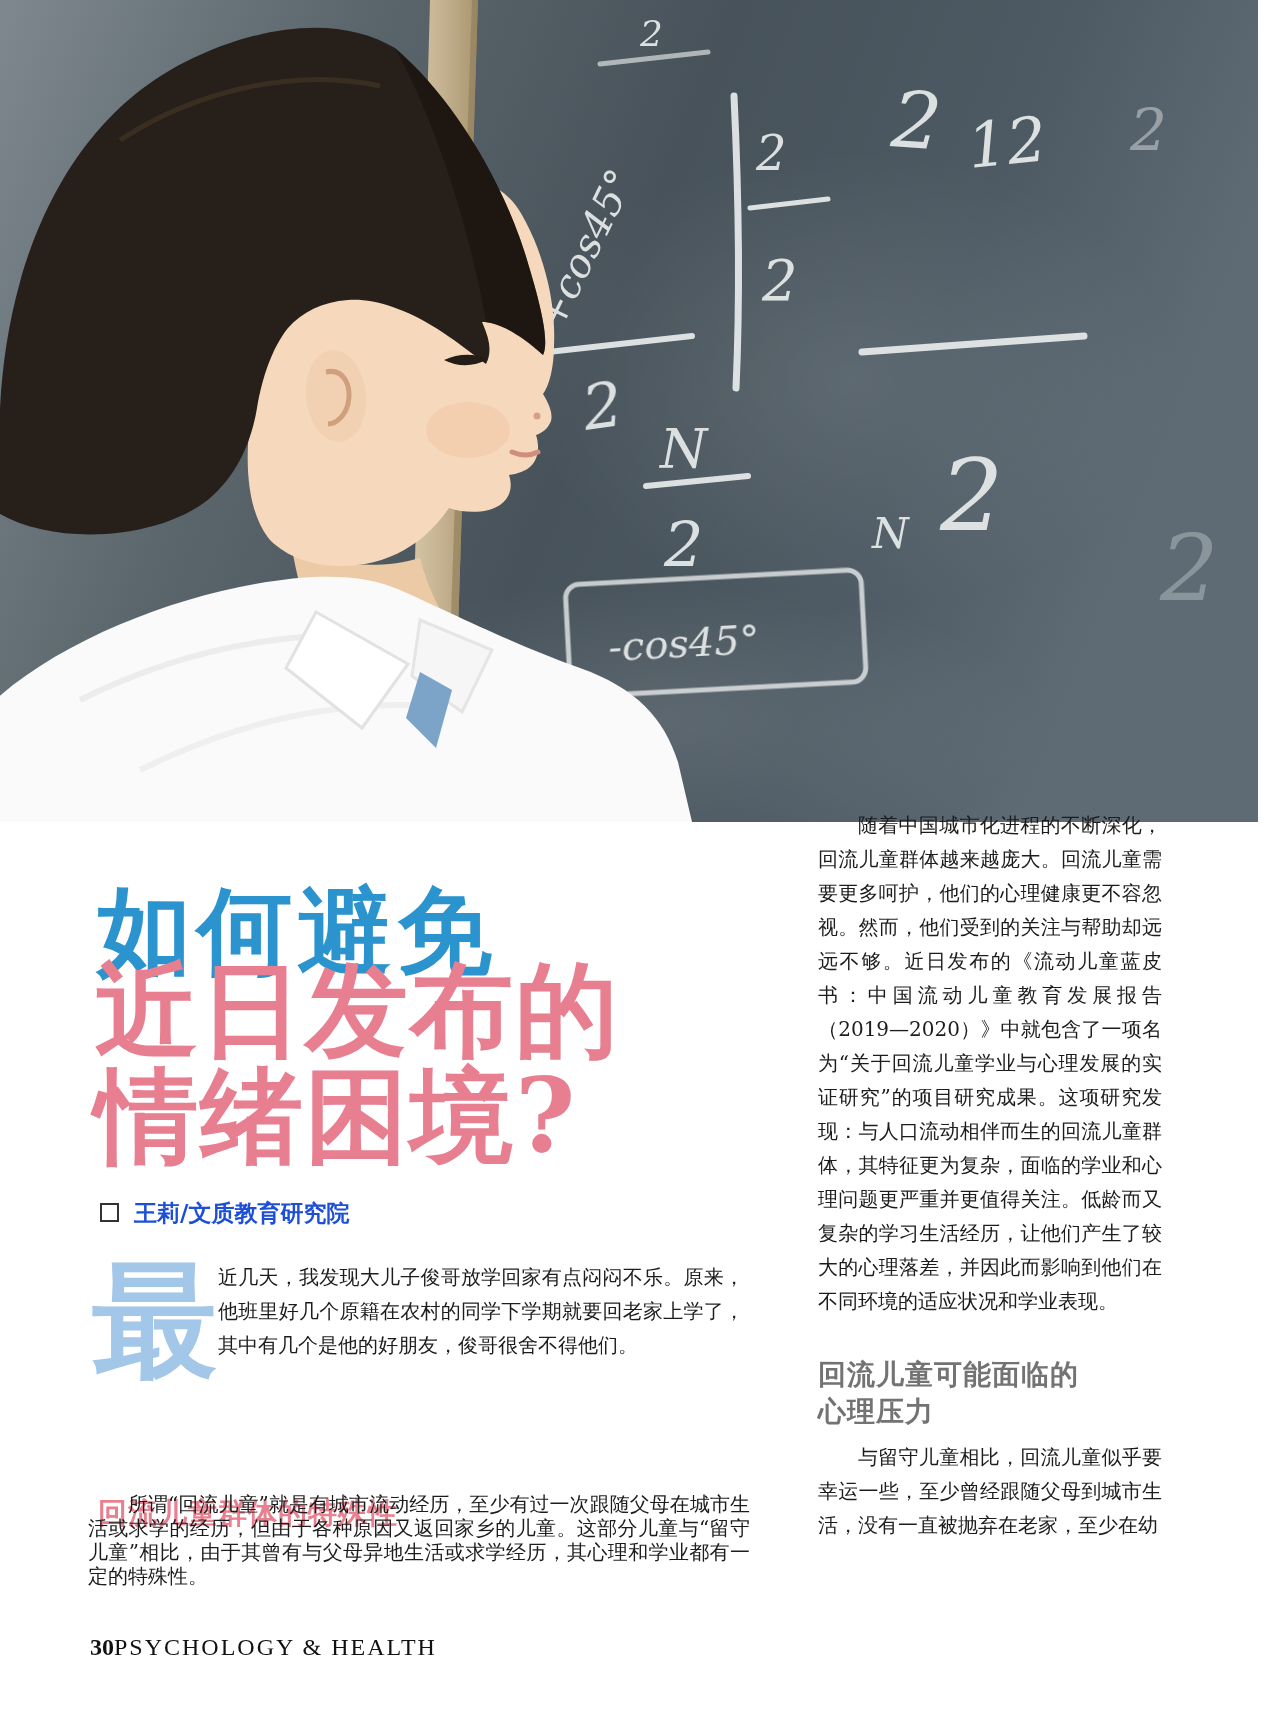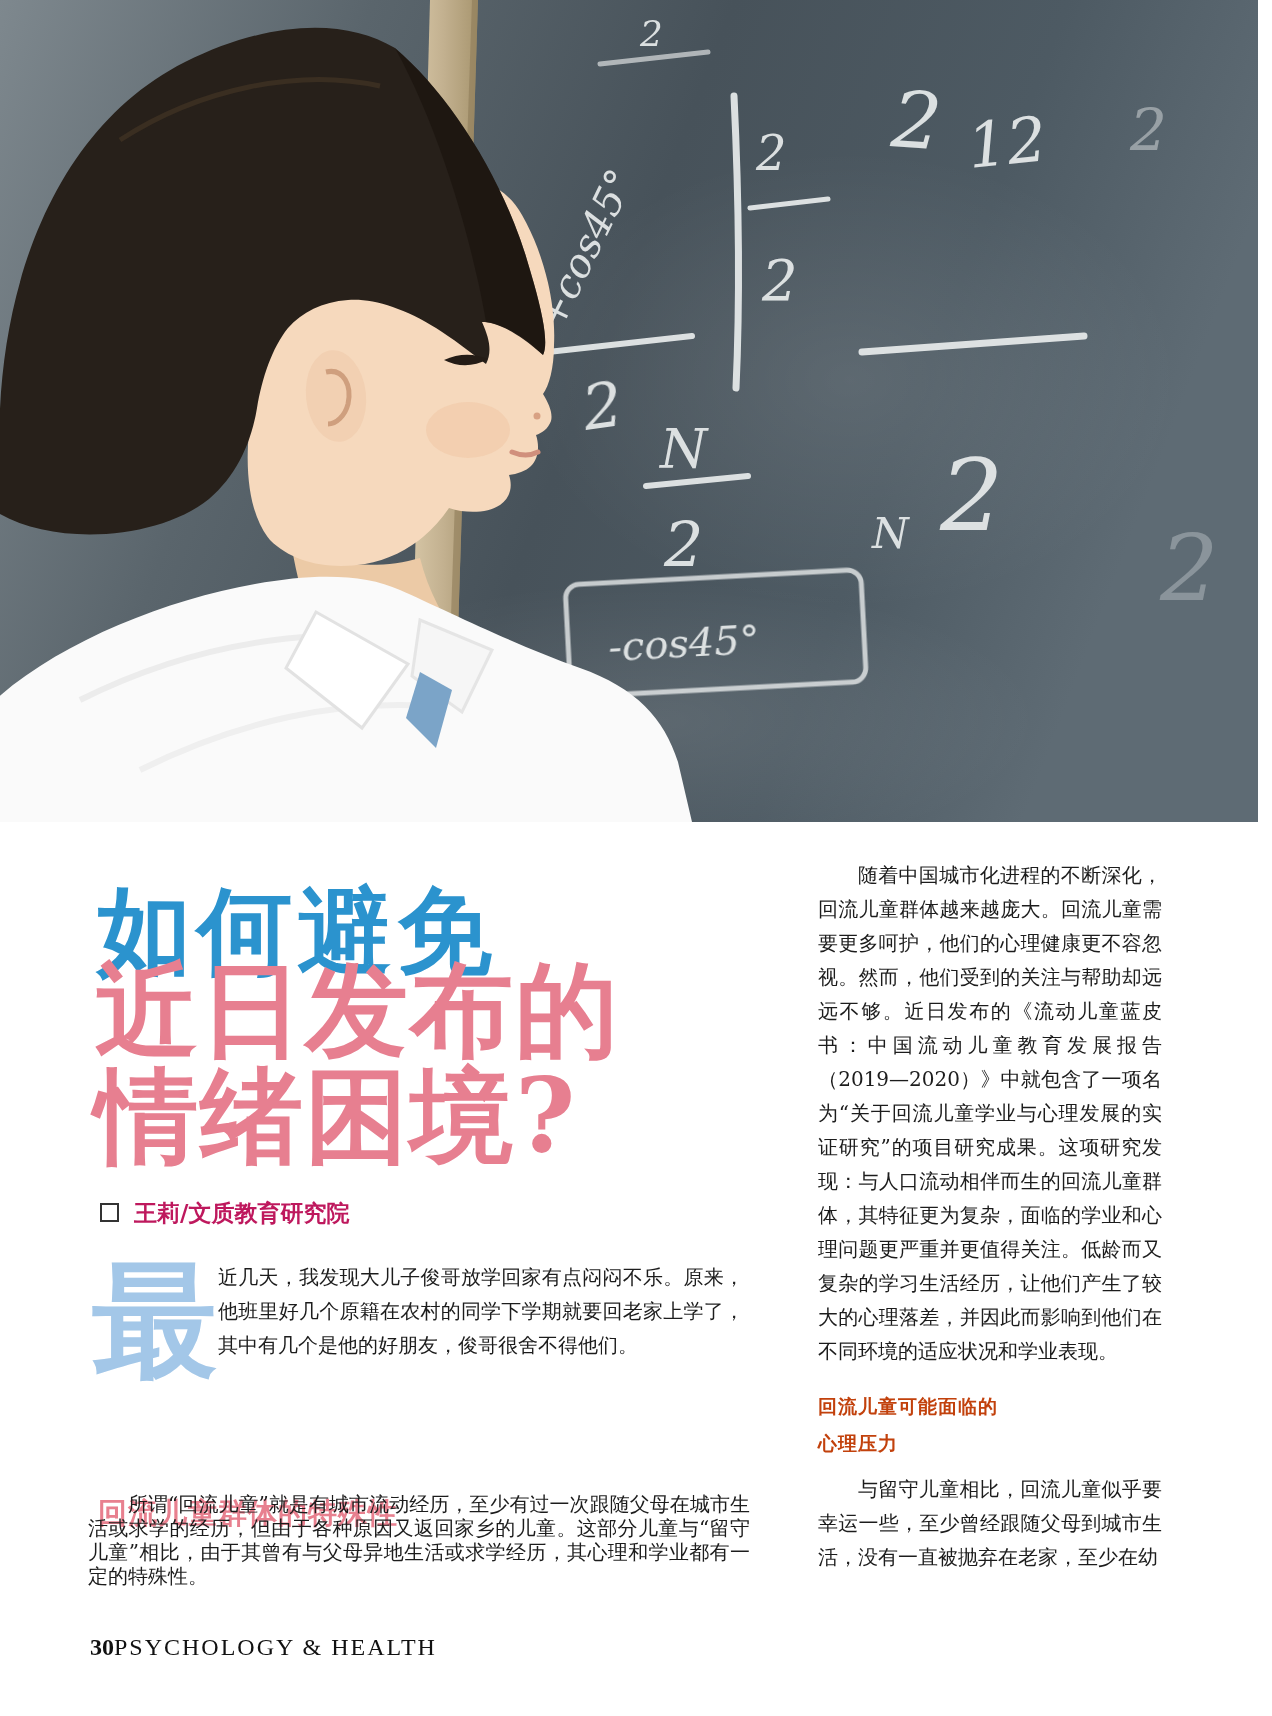--- a/index.html
+++ b/index.html
@@ -11,21 +11,21 @@
   .photo { position:absolute; left:0; top:0; width:1258px; height:822px; overflow:hidden; }
   .photo svg { display:block; }
 
   .title-line { position:absolute; line-height:1; font-family:"DejaVu Serif", serif; font-weight:600; white-space:nowrap; }
   .title-1 { left:97px;  top:883px;  font-size:95px;  letter-spacing:5px; color:#2b93ce; }
   .title-2 { left:95px;  top:958px;  font-size:103px; letter-spacing:2px; color:#e77f90; }
   .title-3 { left:95px;  top:1064px; font-size:103px; letter-spacing:2px; color:#e77f90; }
 
   .byline {
     position:absolute; left:100px; top:1198px;
-    font-family:"DejaVu Sans", sans-serif; font-size:23px; font-weight:bold; color:#be185d;
+    font-family:"DejaVu Sans", sans-serif; font-size:23px; font-weight:bold; color:#1d4ed8;
   }
   .byline-square {
     display:inline-block; width:15px; height:15px; border:2px solid #333;
     margin-right:15px; vertical-align:-1px;
   }
 
   .intro {
     position:absolute; left:92px; top:1260px; width:652px;
     font-size:20px; line-height:34px; text-align:justify; color:#1c1c1c;
   }
@@ -37,27 +37,27 @@
   .left-heading {
     position:absolute; left:98px; top:1446px;
     font-size:29px; font-weight:bold; letter-spacing:1px; color:#e8808f; white-space:nowrap;margin-top:48px;
   }
   .left-body {
     position:absolute; left:88px; top:1492px; width:662px;
     font-size:20px; line-height:24px; text-align:justify; text-indent:2em;
   }
 
   .right-col {
-    position:absolute; left:818px; top:858px; width:344px;
+    position:absolute; left:818px; top:808px; width:344px;
     font-size:20px; line-height:34px; text-align:justify;
   }
   .right-col p { margin:0; text-indent:2em; }
   .right-heading {
-    margin:20px 0 10px 0; font-size:19px; line-height:37px; font-weight:bold;
-    letter-spacing:1px; color:#c2410c; text-indent:0; white-space:nowrap;
+    margin:38px 0 10px 0; font-size:28px; line-height:37px; font-weight:bold;
+    letter-spacing:1px; color:#737373; text-indent:0; white-space:nowrap;
   }
 
   .footer {
     position:absolute; left:90px; top:1634px;
     font-family:"Liberation Serif", serif; font-size:24px; color:#111;
   }
   .footer .num { font-weight:bold; }
   .footer .mag { letter-spacing:2px;text-align:center; }
 </style>
 </head>

